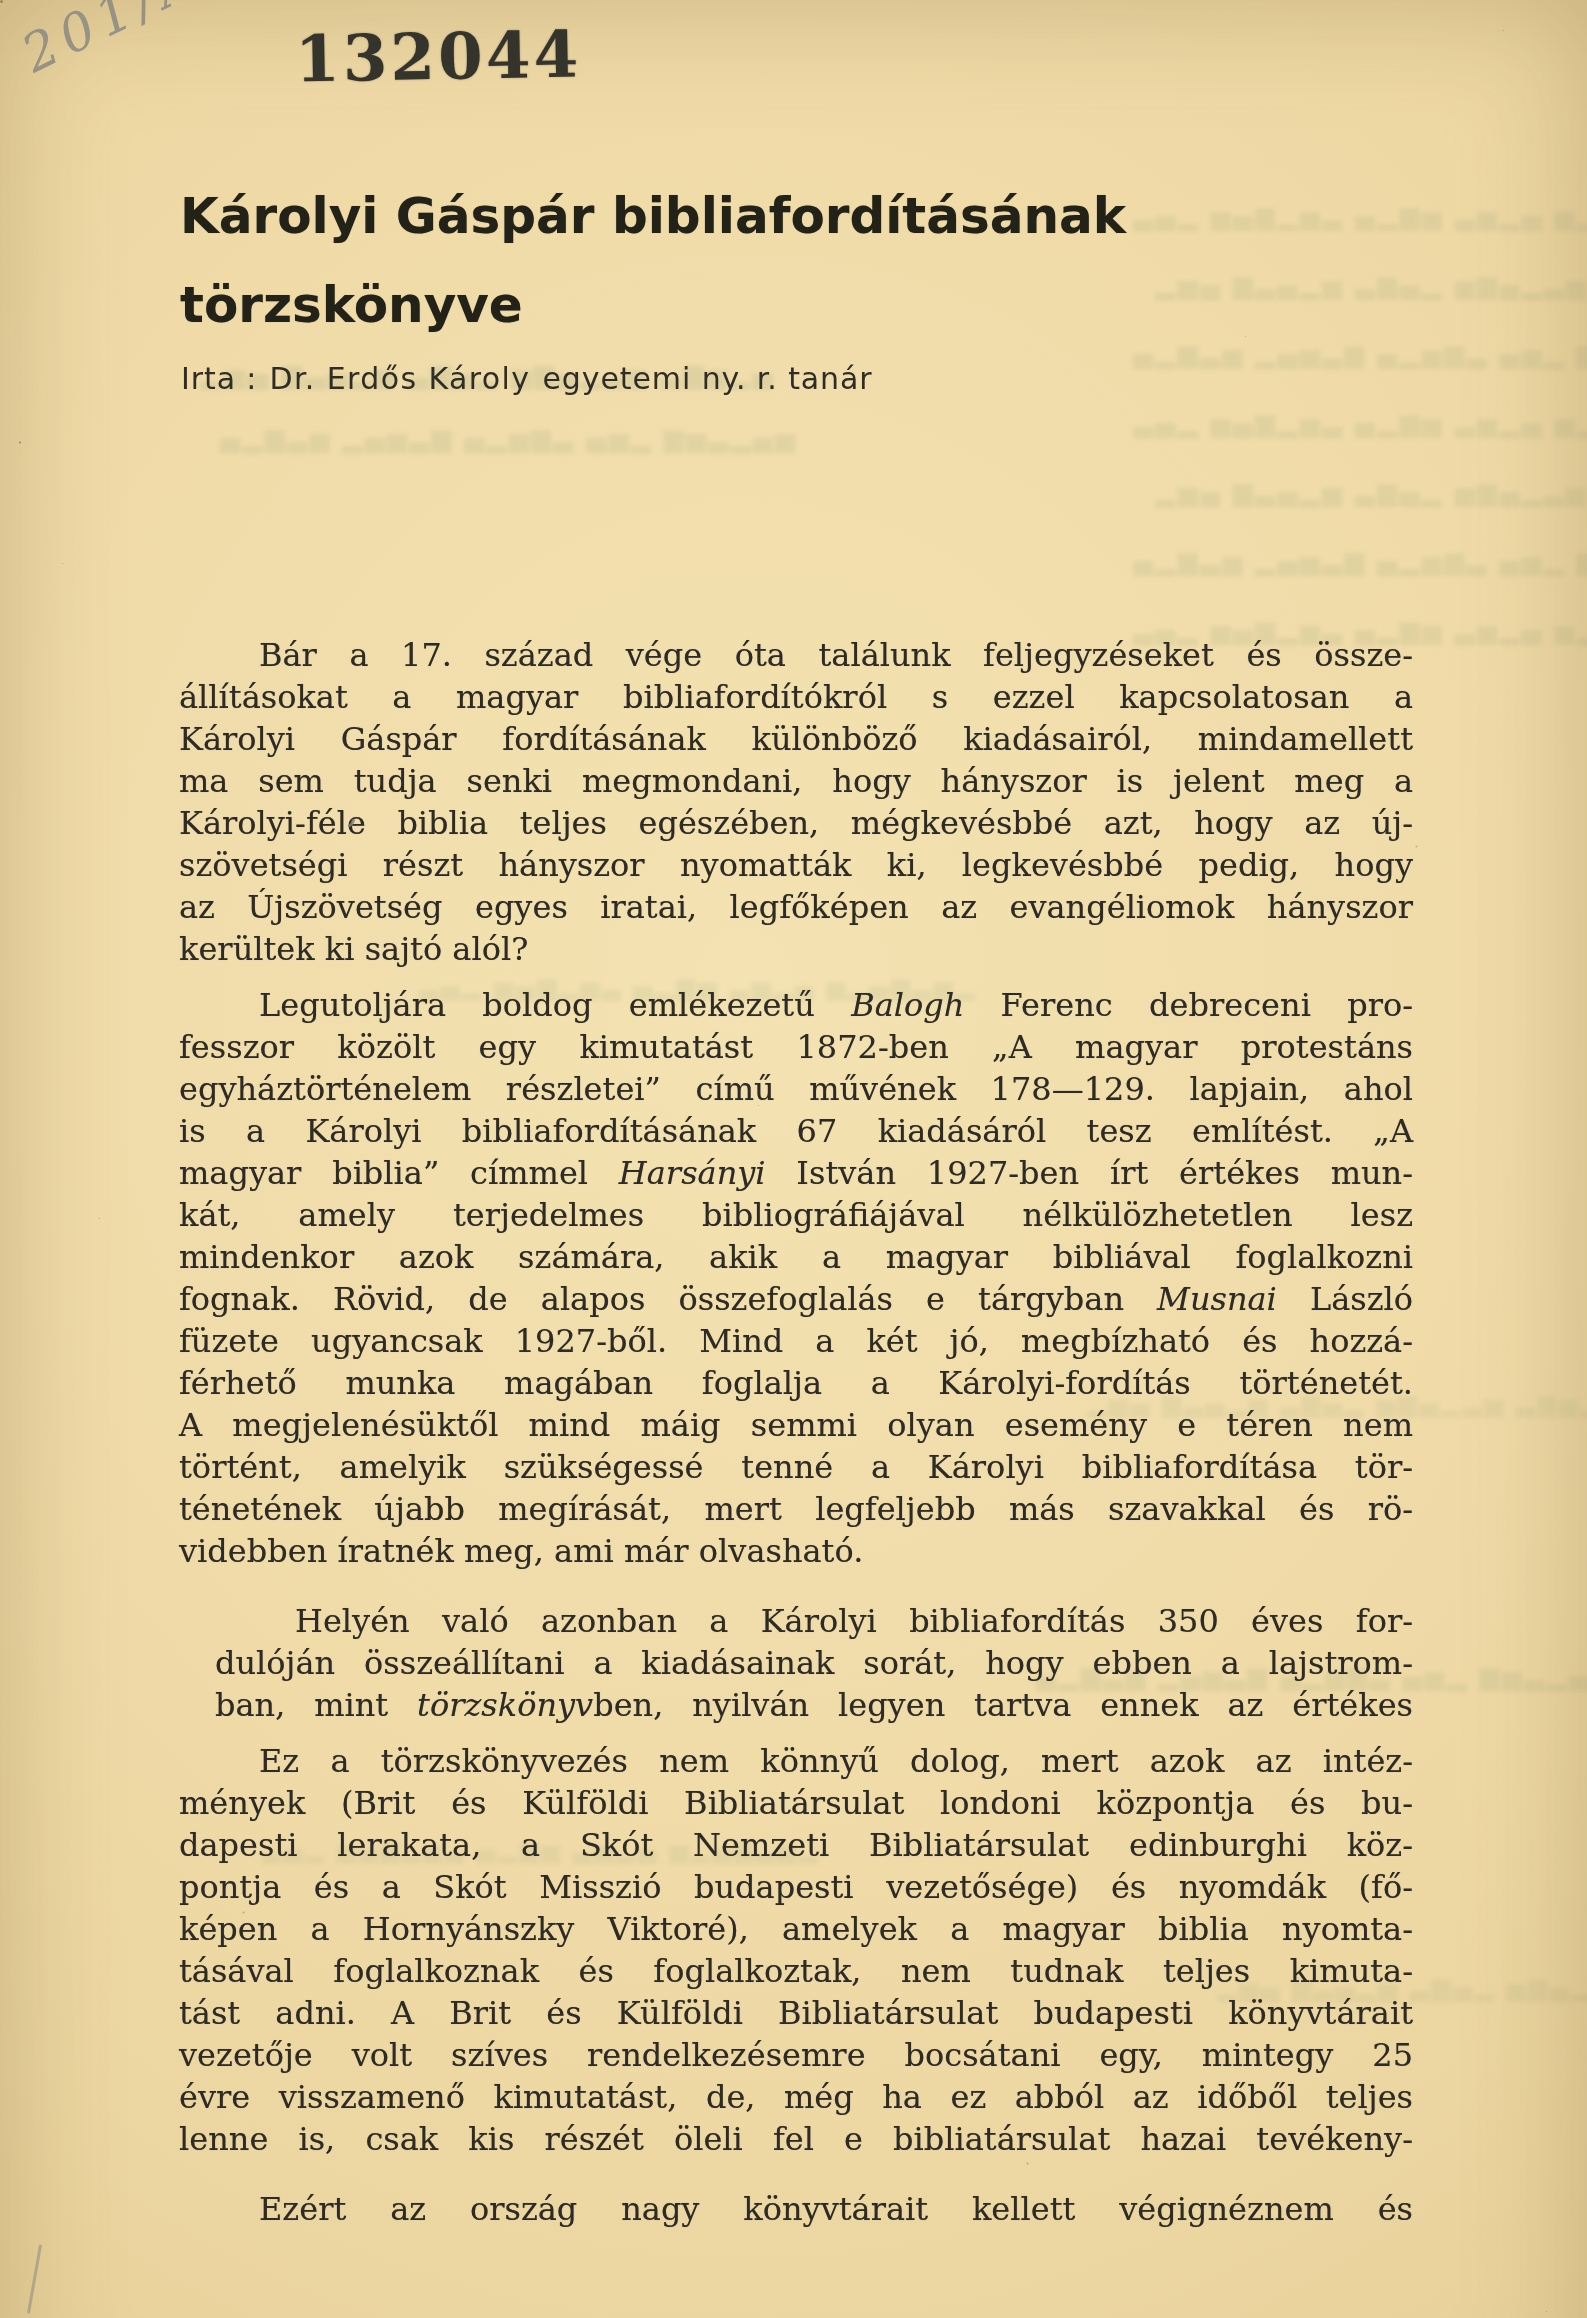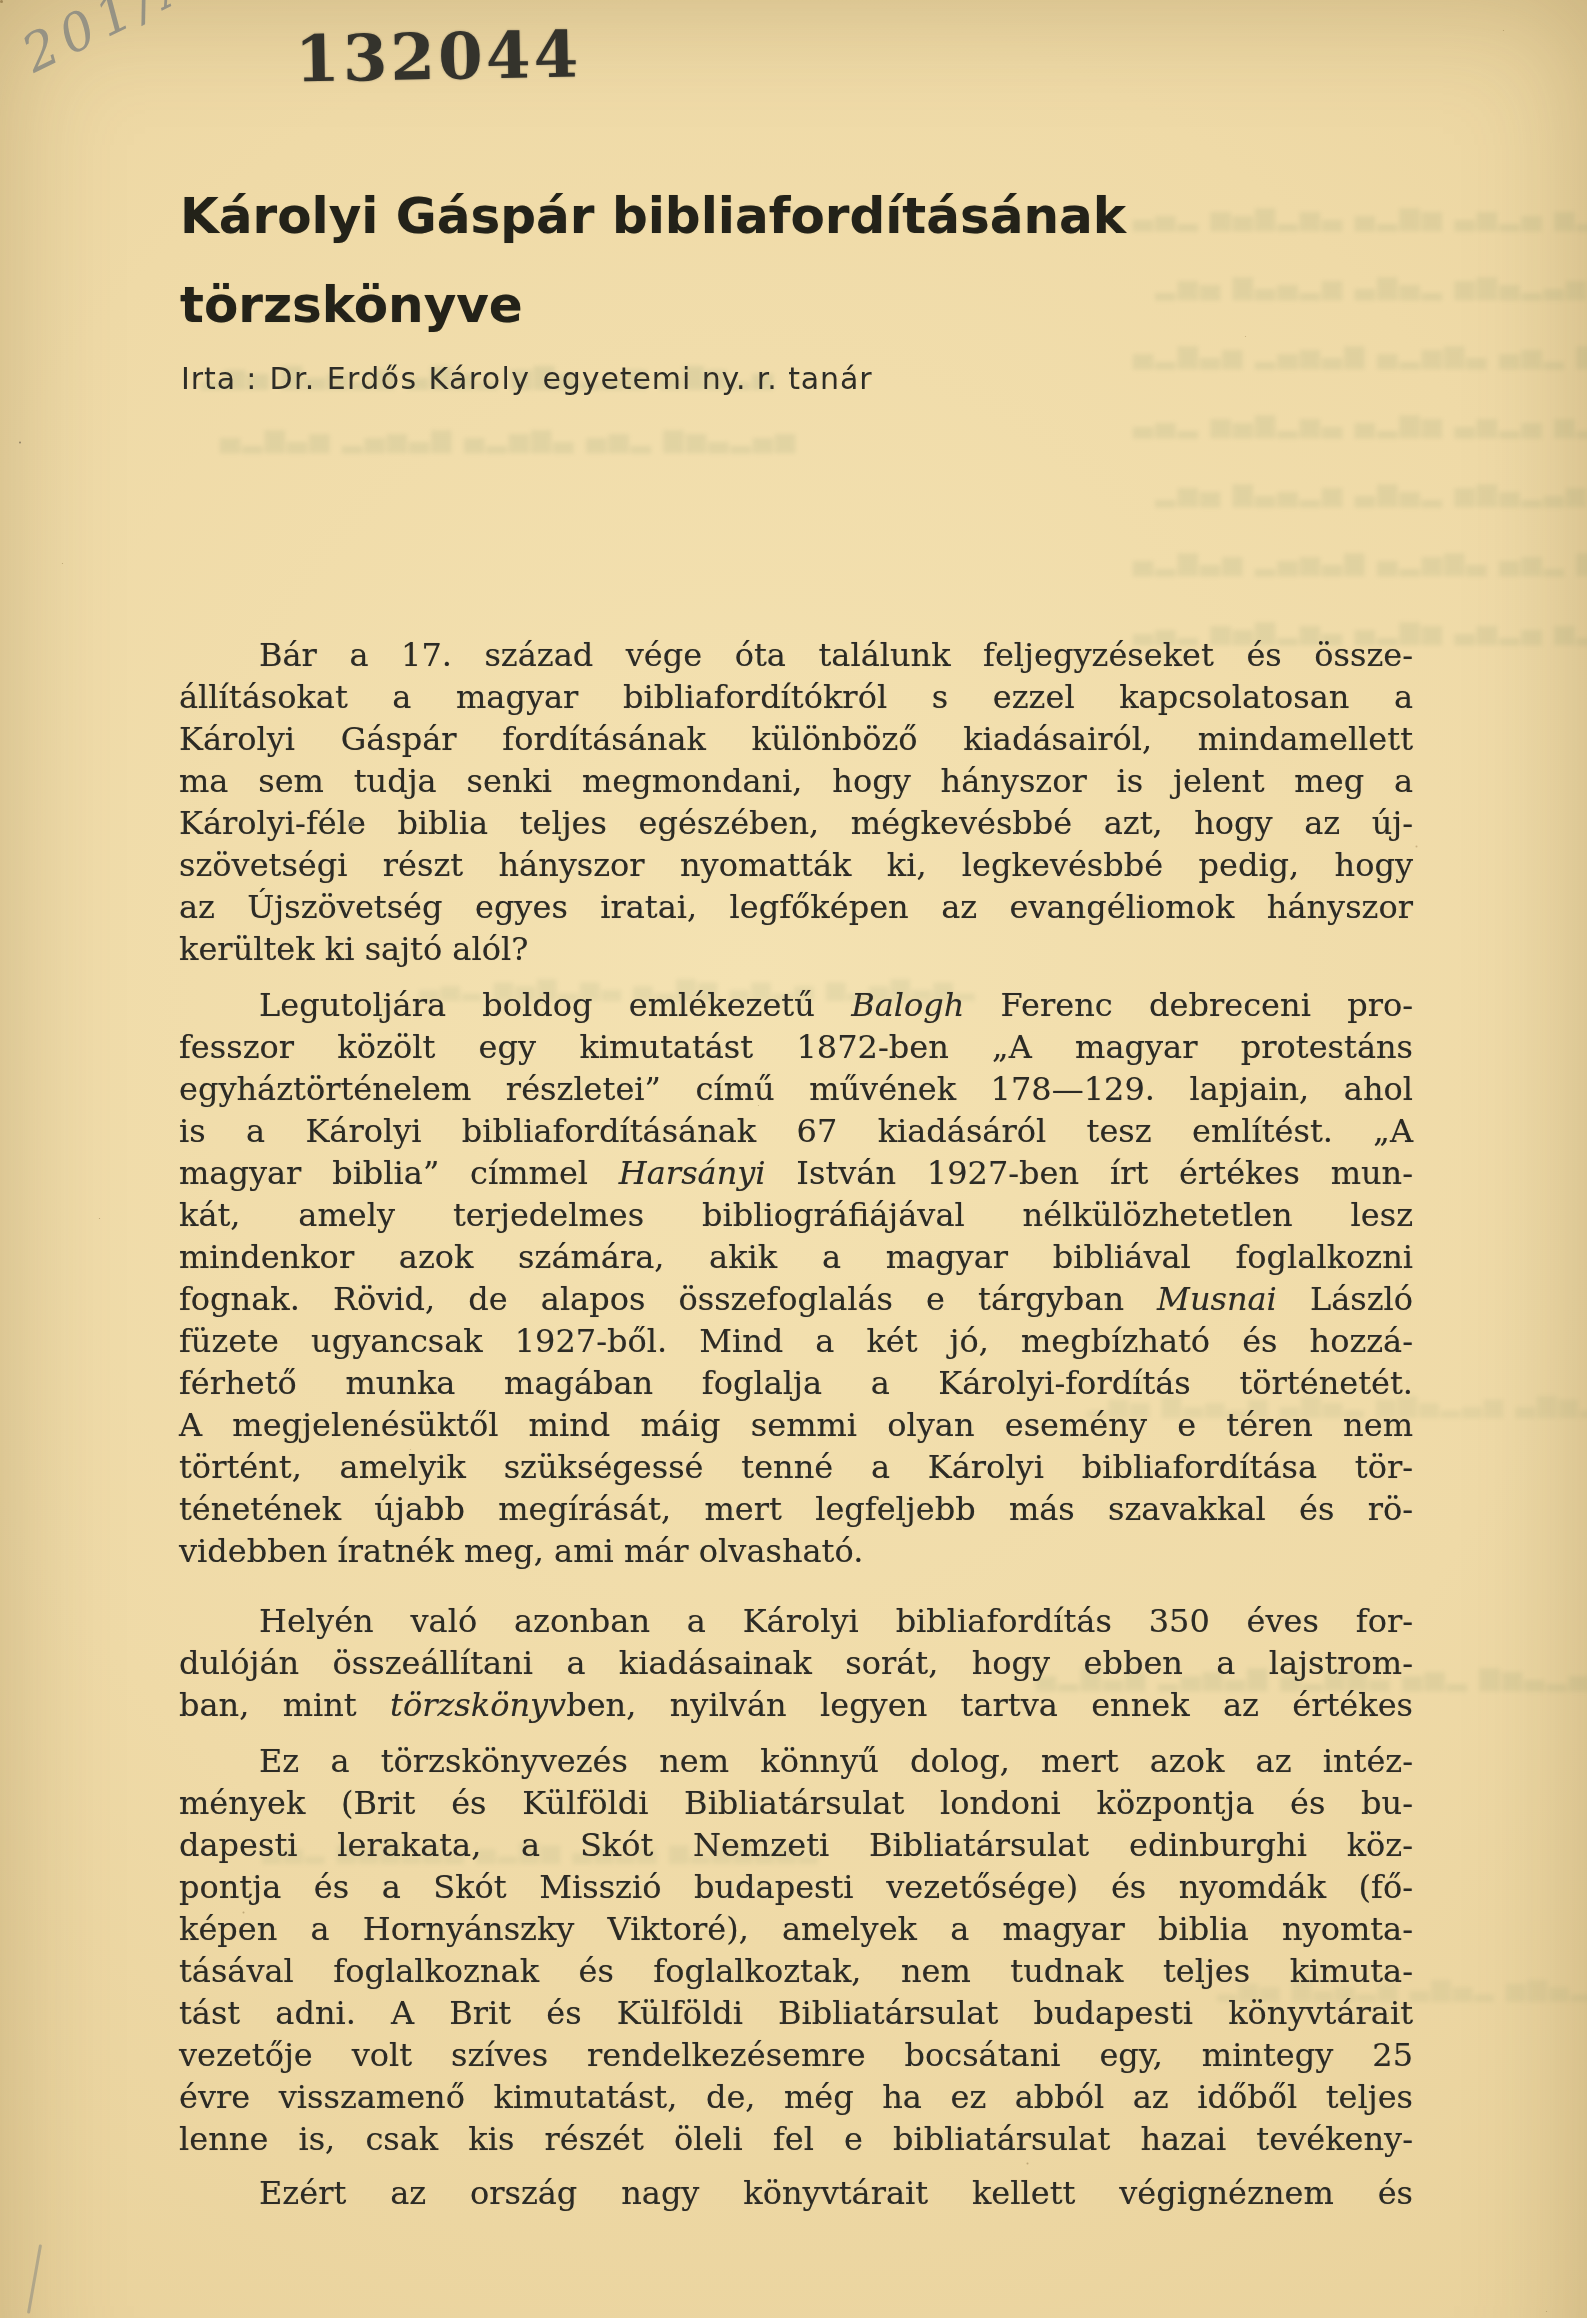--- a/index.html
+++ b/index.html
@@ -54,22 +54,22 @@
   .byline{position:absolute;left:181px;top:361px;
     font-family:"DejaVu Sans",sans-serif;font-size:30px;color:#2e2d27;
     letter-spacing:0.9px;white-space:nowrap;}
   .byline .sep{display:inline-block;width:12px;}
   .byline .bold{font-weight:400;letter-spacing:1.4px;}
   
   .bodytext{position:absolute;left:179px;top:634px;width:1234px;
     font-size:32px;line-height:42px;color:#2c2b25;
     text-shadow:0 0 0.7px rgba(44,43,37,.4);}
   .para + .para{margin-top:14px;}
-  .para.gap-lg{margin-top:28px;}
-  .para.gap-md{margin-top:12px;}
+  .para.gap-lg{margin-top:28px;margin-left:36px;}
+  .para.gap-md{margin-top:28px;}
   .line{text-align:justify;text-align-last:justify;height:42px;overflow:visible;}
   .line.first{padding-left:80px;}
   .line.lastline{text-align-last:left;}
   .line i{font-style:italic;}
   
   .pencil-tick{position:absolute;left:342px;top:812px;
     font-size:36px;color:#8a8a82;opacity:.8;transform:rotate(16deg);}
   .pencil-stroke{position:absolute;left:33px;top:2244px;width:2.8px;height:70px;
     background:#8a8a82;opacity:.55;transform:rotate(10deg);border-radius:1.4px;}
   .pagenum{position:absolute;left:1353px;top:2317px;

